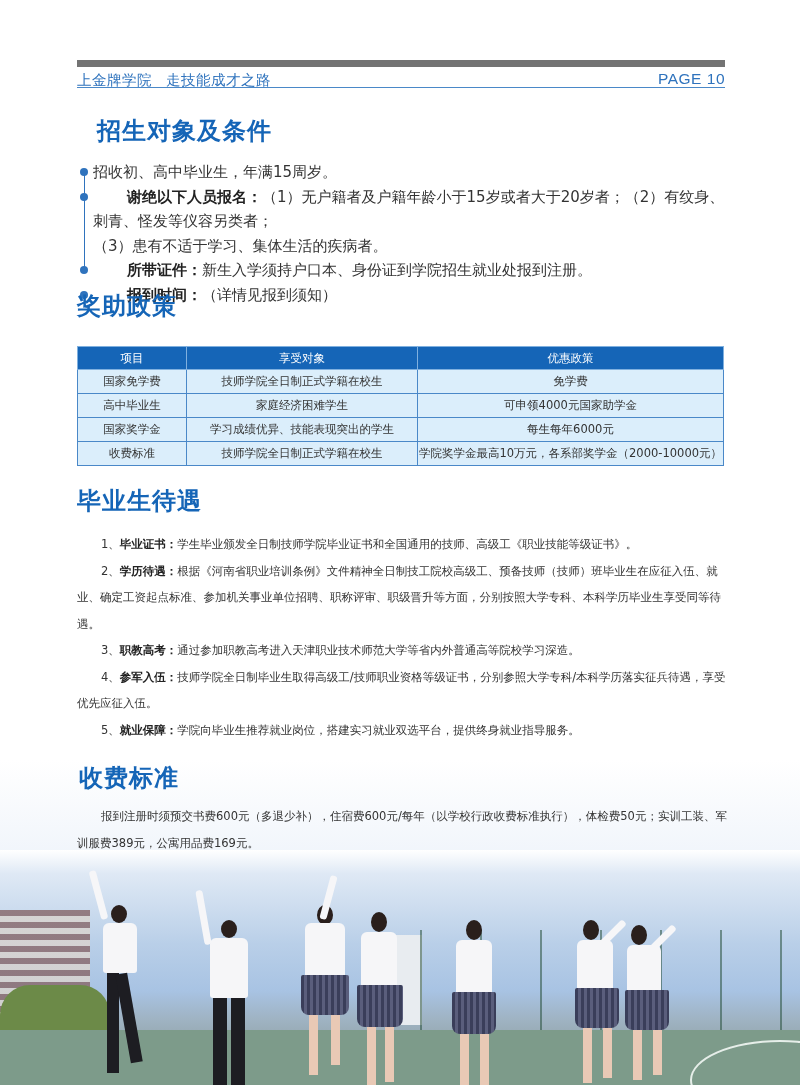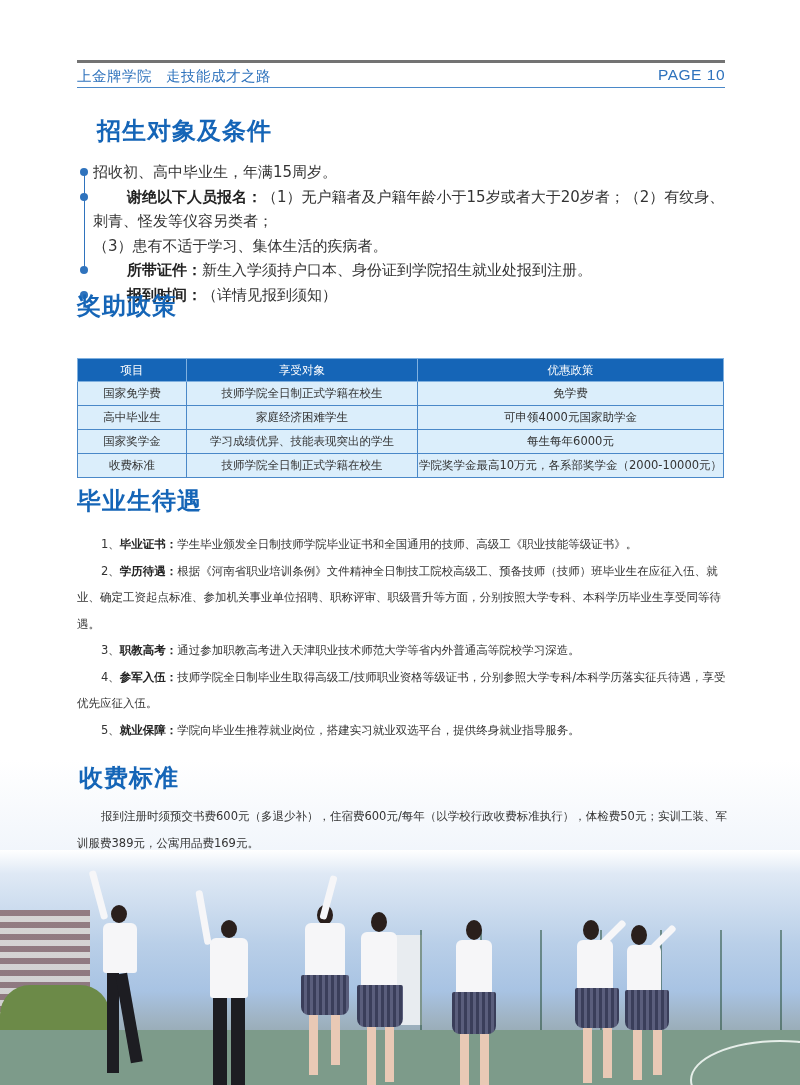--- a/index.html
+++ b/index.html
@@ -1,33 +1,33 @@
 <!DOCTYPE html>
 <html><head>
 <meta charset="utf-8">
 <style>
   * { box-sizing: border-box; margin: 0; padding: 0; }
   html, body { width: 800px; height: 1085px; background: #ffffff; overflow: hidden; }
   body { position: relative; font-family: "DejaVu Sans", "Liberation Sans", sans-serif; color: #333; }
 
   .header { position: absolute; left: 77px; top: 60px; width: 648px; height: 28px;
-    border-top: 3px solid #737373; border-bottom: 1px solid #4a88c8; }
+    border-top: 7px solid #737373; border-bottom: 1px solid #4a88c8; }
   .header .left { position: absolute; left: 0; top: 4px; font-size: 14.5px; color: #2f73bd; letter-spacing: 0.5px; }
   .header .left span.gap { display: inline-block; width: 14px; }
   .header .right { position: absolute; right: 0; top: 3px; font-size: 15.5px; color: #2f73bd; font-family: "Liberation Sans", sans-serif; letter-spacing: 0.5px; }
 
   .sec-title { position: absolute; font-size: 24px; font-weight: bold; color: #1565b7; letter-spacing: 1px; }
 
   .bullets { position: absolute; left: 78px; top: 160px; width: 660px; }
   .bullets .vline { position: absolute; left: 6px; top: 12px; width: 1px; height: 97px; background: #2f73bd; }
   .bullet-item { position: relative; padding-left: 15px; font-size: 15px; line-height: 24.5px; color: #333; }
   .bullet-item .dot { position: absolute; left: 2px; top: 8px; width: 8px; height: 8px; border-radius: 50%; background: #2f73bd; }
   .bullet-item b { color: #222; margin-left: 34px; }
 
-  table.policy { position: absolute; left: 77px; top: 358px; width: 647px; border-collapse: collapse; font-size: 11.5px; }
+  table.policy { position: absolute; left: 77px; top: 346px; width: 647px; border-collapse: collapse; font-size: 11.5px; }
   table.policy th { background: #1565b7; color: #fff; font-weight: normal; height: 23px; border: 1px solid #7fb0df; }
   table.policy td { background: #dbeefb; color: #333; text-align: center; height: 24px; border: 1px solid #4a88c8; }
   table.policy td.c0, table.policy th.c0 { width: 109px; }
   table.policy td.c1, table.policy th.c1 { width: 231px; }
 
   .para { position: absolute; left: 77px; width: 650px; font-size: 11.5px; line-height: 26.5px; color: #333; }
   .para p { text-indent: 24px; }
   .para b { color: #222; }
 
   .photo { position: absolute; left: 0; top: 850px; width: 800px; height: 235px; overflow: hidden;

